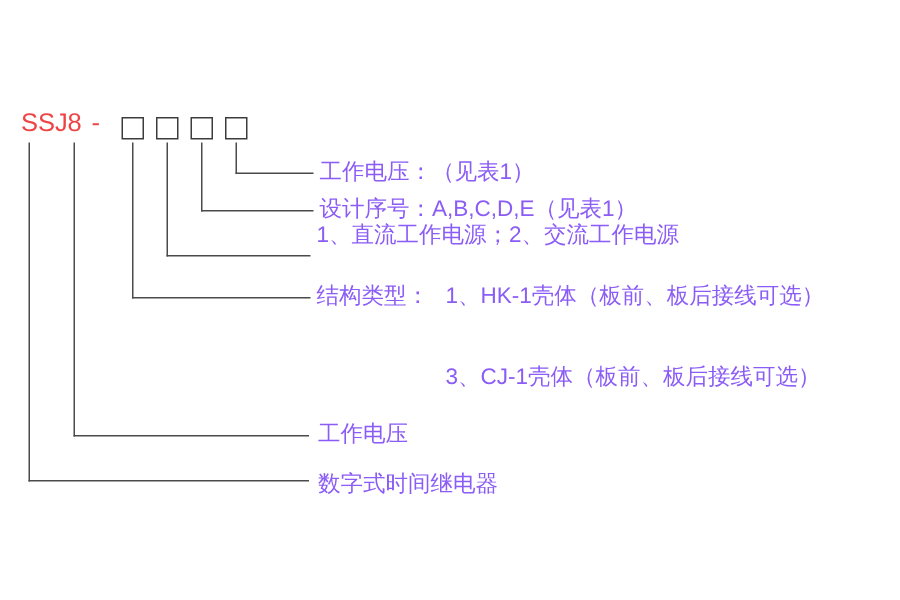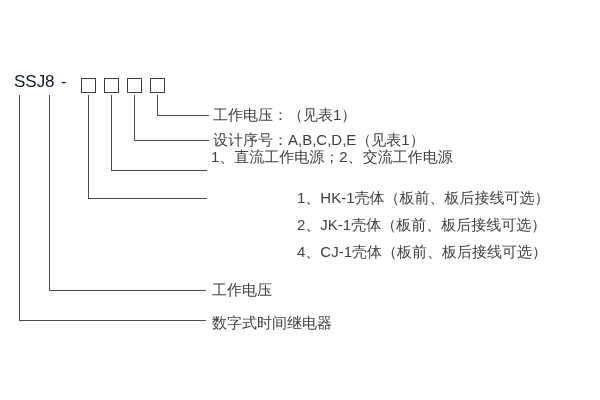--- a/index.html
+++ b/index.html
@@ -13,41 +13,41 @@
   .canvas {
     position: relative;
     width: 600px;
     height: 400px;
     background: #ffffff;
     overflow: hidden;
   }
   .code-char {
     position: absolute;
     font-size: 17px;
-    color: #0f172a;
+    color: #ef4444;
     line-height: 20px;
     white-space: nowrap;
   }
   .code-box {
     position: absolute;
     width: 13px;
     height: 13px;
     background: #ffffff;
     border: 1px solid #3c3c3c;
   }
   .connector {
     position: absolute;
     border-left: 1px solid #4a4a4a;
     border-bottom: 1px solid #4a4a4a;
   }
   .label {
     position: absolute;
     font-size: 15px;
     line-height: 18px;
-    color: #404040;
+    color: #8b5cf6;
     white-space: nowrap;
   }
 </style>
 </head>
 <body>
 
 <div class="canvas">
 
   <span class="code-char" style="left:14px; top:72px;">SSJ</span>
   <span class="code-char" style="left:45px; top:72px;">8</span>
@@ -64,21 +64,21 @@
   <div class="connector" style="left:88px;  top:95px; width:118px; height:103px;"></div>
   <div class="connector" style="left:49px;  top:95px; width:156px; height:195px;"></div>
   <div class="connector" style="left:19px;  top:95px; width:186px; height:225px;"></div>
 
   <span class="label" style="left:213px; top:106px;">工作电压：（见表1）</span>
 
   <span class="label" style="left:213px; top:131px;">设计序号：A,B,C,D,E（见表1）</span>
 
   <span class="label" style="left:211px; top:148px;">1、直流工作电源；2、交流工作电源</span>
 
+  <span class="label" style="left:211px; top:189px;">结构类型：</span>
   <span class="label" style="left:297px; top:189px;">1、HK-1壳体（板前、板后接线可选）</span>
-  <span class="label" style="left:297px; top:216px;">2、JK-1壳体（板前、板后接线可选）</span>
-  <span class="label" style="left:297px; top:243px;">4、CJ-1壳体（板前、板后接线可选）</span>
+  <span class="label" style="left:297px; top:243px;">3、CJ-1壳体（板前、板后接线可选）</span>
 
   <span class="label" style="left:212px; top:281px;">工作电压</span>
 
   <span class="label" style="left:212px; top:314px;">数字式时间继电器</span>
 
 </div>
 
 </body></html>

